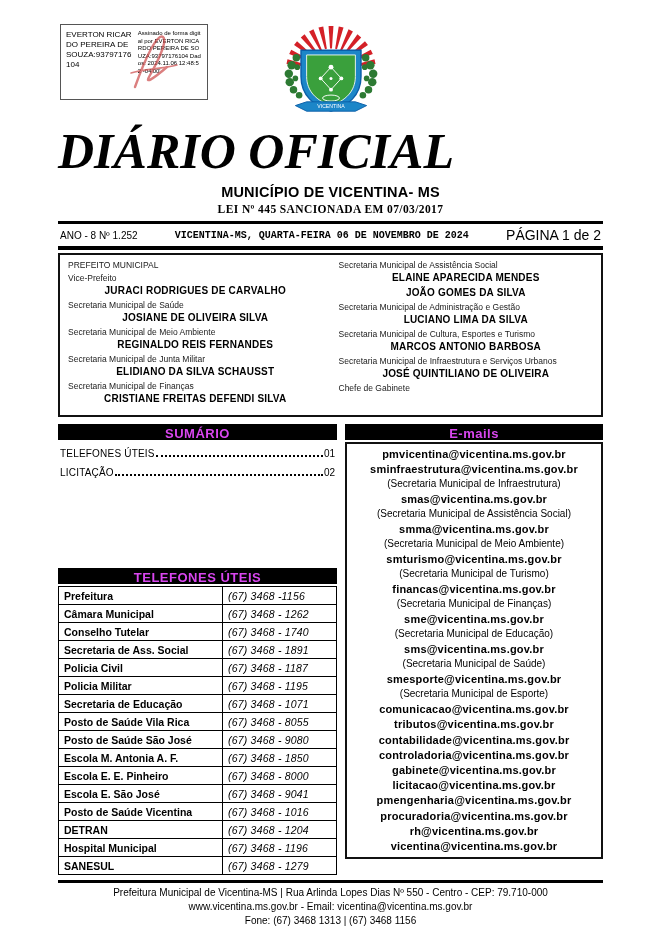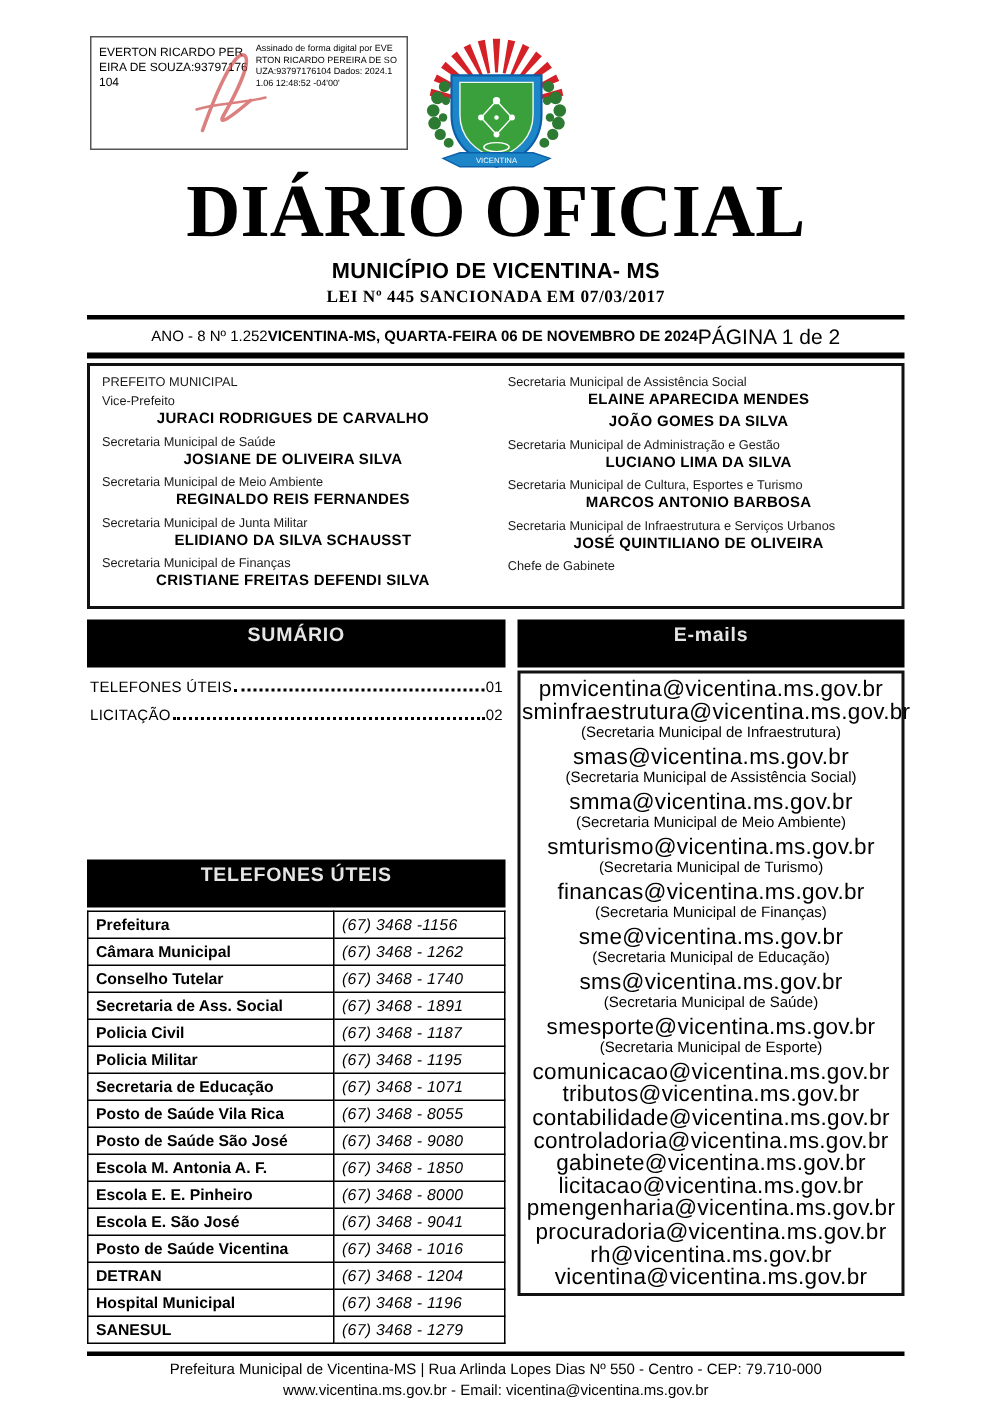--- a/index.html
+++ b/index.html
@@ -2,68 +2,68 @@
 <html><head>
 <meta charset="utf-8">
 <style>
   html,body{margin:0;padding:0;}
   body{width:661px;height:935px;background:#fff;color:#000;
        font-family:"Liberation Sans",sans-serif;position:relative;overflow:hidden;}
   .page{position:absolute;inset:0;padding:0 58px;box-sizing:border-box;}
 
   
   .top-row{position:relative;height:90px;margin-top:24px;}
-  .sig-box{position:absolute;left:2px;top:0;width:212px;height:76px;border:1px solid #555;
+  .sig-box{position:absolute;left:2px;top:0;width:148px;height:76px;border:1px solid #555;
            display:flex;gap:5px;padding:5px 5px;box-sizing:border-box;background:#fff;}
   .sig-left{font-size:8px;line-height:10px;width:51%;word-break:break-all;}
   .sig-right{font-size:6px;line-height:7.6px;width:49%;word-break:break-all;}
   .sig-scribble{position:absolute;left:66px;top:4px;width:56px;height:66px;opacity:.7;pointer-events:none;}
   .crest{display:block;margin:0 auto;width:118px;height:90px;}
 
   
   .title{font-family:"Liberation Serif","DejaVu Serif",serif;font-weight:bold;font-size:50px;
-         line-height:50px;text-align:center;margin:1px 0 0;letter-spacing:0;}
+         line-height:50px;margin:12px 0 0;letter-spacing:0;font-style:italic;}
   .muni{text-align:center;font-size:14.5px;font-weight:600;margin-top:8px;letter-spacing:.2px;}
   .law{text-align:center;font-family:"Liberation Serif","DejaVu Serif",serif;font-weight:bold;
        font-size:11.5px;margin-top:3px;letter-spacing:.4px;}
   .rule{height:3px;background:#000;margin-top:6px;}
-  .info-bar{display:flex;align-items:center;justify-content:center;padding:3px 2px;}
+  .info-bar{display:flex;align-items:center;justify-content:space-between;padding:3px 2px;}
   .info-edition{font-size:10px;}
-  .info-date{font-size:10px;font-weight:600;}
+  .info-date{font-size:10px;font-weight:600;font-family:Liberation Mono, monospace;}
   .info-page{font-size:14px;}
   .rule2{height:4px;background:#000;}
 
   
   .officials-box{border:2px solid #111;margin-top:3px;display:grid;
                  grid-template-columns:1fr 1fr;column-gap:16px;padding:4px 8px 8px;}
   .off-entry{margin-bottom:1px;}
   .off-role{font-size:8.5px;color:#1a1a1a;line-height:12px;}
   .off-name{font-size:10px;font-weight:bold;text-align:center;line-height:14px;letter-spacing:.2px;}
 
   
   .columns{display:flex;gap:8px;margin-top:7px;}
   .col-left{width:279px;flex:none;}
   .col-right{flex:1;min-width:0;}
-  .bar{background:#000;color:#e5e5e5;font-weight:bold;text-align:center;font-size:13px;
-       height:32px;line-height:20px;letter-spacing:.5px;}
+  .bar{background:#000;color:#d946ef;font-weight:bold;text-align:center;font-size:13px;
+       height:16px;line-height:20px;letter-spacing:.5px;}
 
   .summary-list{padding:4px 2px 0;}
   .summary-item{display:flex;align-items:baseline;font-size:10px;line-height:19px;}
   .sum-label{white-space:nowrap;letter-spacing:.2px;}
   .sum-leader{flex:1;border-bottom:2px dotted #000;margin:0 1px 3px 1px;}
   .sum-page{white-space:nowrap;}
 
   .phones-bar{margin-top:86px;}
   table.phones{width:100%;border-collapse:collapse;margin-top:2px;}
   table.phones td{border:1.6px solid #000;font-size:10.5px;padding:2px 5px;height:13px;}
   td.ph-name{font-weight:bold;width:59%;}
   td.ph-num{font-style:italic;text-align:left;letter-spacing:.2px;}
 
   .emails-box{border:2px solid #111;margin-top:2px;padding:3px 1px;text-align:center;}
-  .email-line{font-size:15px;font-weight:normal;line-height:15.2px;letter-spacing:.2px;}
+  .email-line{font-size:11px;font-weight:bold;line-height:15.2px;letter-spacing:.2px;}
   .email-note{font-size:10px;line-height:14.8px;}
 
   .footer-rule{height:3px;background:#000;margin-top:5px;}
   .footer{text-align:center;margin-top:3px;}
   .footer div{font-size:10px;line-height:14px;}
 </style>
 </head>
 <body>
 
 <div class="page">

